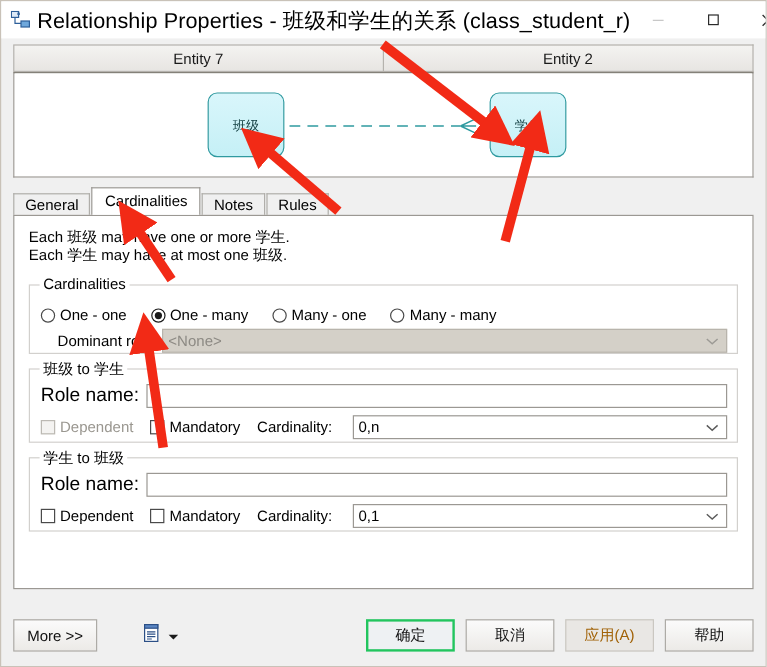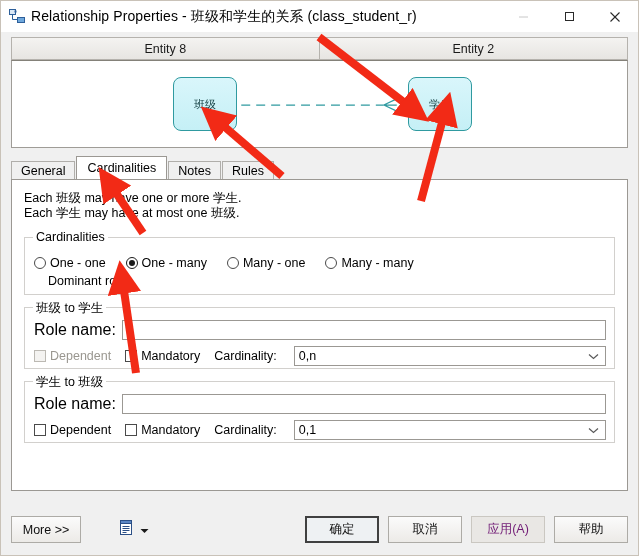--- a/index.html
+++ b/index.html
@@ -31,21 +31,21 @@
     box-sizing: border-box;
   }
   #app-icon {
     width: 16px;
     height: 16px;
     margin: 0 6px 0 8px;
     position: relative;
     flex: none;
   }
   #title-text {
-    font-size: 14px;
+    font-size: 18px;
     color: #000;
     white-space: nowrap;
     letter-spacing: 0.1px;
   }
   #win-controls {
     margin-left: auto;
     display: flex;
     height: 31px;
   }
   .winbtn {
@@ -329,25 +329,25 @@
     background: linear-gradient(#fbfbfb, #eceae7);
     border: 1px solid #adaba6;
     box-sizing: border-box;
     font-size: 12.5px;
     display: flex;
     align-items: center;
     justify-content: center;
     color: #101010;
   }
   .btn.default {
-    border: 2px solid #404040;
+    border: 2px solid #22c55e;
     background: #eef1f3;
   }
   .btn.disabled {
-    color: #701a75;
+    color: #a16207;
     background: #e9e7e4;
     border-color: #cac7c1;
   }
   #more-button { min-width: 70px; }
   #print-icon-wrap {
     margin-left: 10px;
     display: flex;
     align-items: center;
   }
   #footer-right {
@@ -396,21 +396,21 @@
       <div class="winbtn">
         <svg width="12" height="12" viewBox="0 0 12 12">
             <line x1="1.5" y1="1.5" x2="10.5" y2="10.5" stroke="#2a2a2a" stroke-width="1.1"></line>
             <line x1="10.5" y1="1.5" x2="1.5" y2="10.5" stroke="#2a2a2a" stroke-width="1.1"></line>
           </svg>
       </div>
     </div>
   </div>
 
   <div id="entity-header-row">
-    <div class="entity-header">Entity 8</div>
+    <div class="entity-header">Entity 7</div>
     <div class="entity-header">Entity 2</div>
   </div>
 
   <div id="diagram">
     <svg width="100%" height="100%" viewBox="0 0 617 84" preserveAspectRatio="none" style="position:absolute;left:0;top:0;">
       <line x1="215" y1="43" x2="373" y2="43" stroke="#2f9aa0" stroke-width="1.2" stroke-dasharray="9,6"></line>
       <path d="M373 43 L386 37 M373 43 L386 49 M373 43 L386 43" stroke="#2f9aa0" stroke-width="1.2" fill="none"></path>
     </svg>
     <div class="entity-box" id="entity-box-1">
       <span>班级</span>
@@ -459,20 +459,28 @@
           <span>Many - one</span>
         </div>
         <div class="radio-item">
           <span class="radio-mark"></span>
           <span>Many - many</span>
         </div>
       </div>
 
       <div id="dominant-row">
         <span id="dominant-label">Dominant role:</span>
+        <div class="combo disabled">
+          <span>&lt;None&gt;</span>
+          <span class="chev">
+            <svg width="11" height="7" viewBox="0 0 11 7">
+                <path d="M1 1.5 L5.5 5.5 L10 1.5" fill="none" stroke="#9c9a95" stroke-width="1.2"></path>
+              </svg>
+          </span>
+        </div>
       </div>
     </div>
 
     <div class="group" id="group-c2s">
       <div class="group-title">班级 to 学生</div>
 
       <div class="role-row">
         <span class="role-label">Role name:</span>
         <div class="textbox"></div>
       </div>

